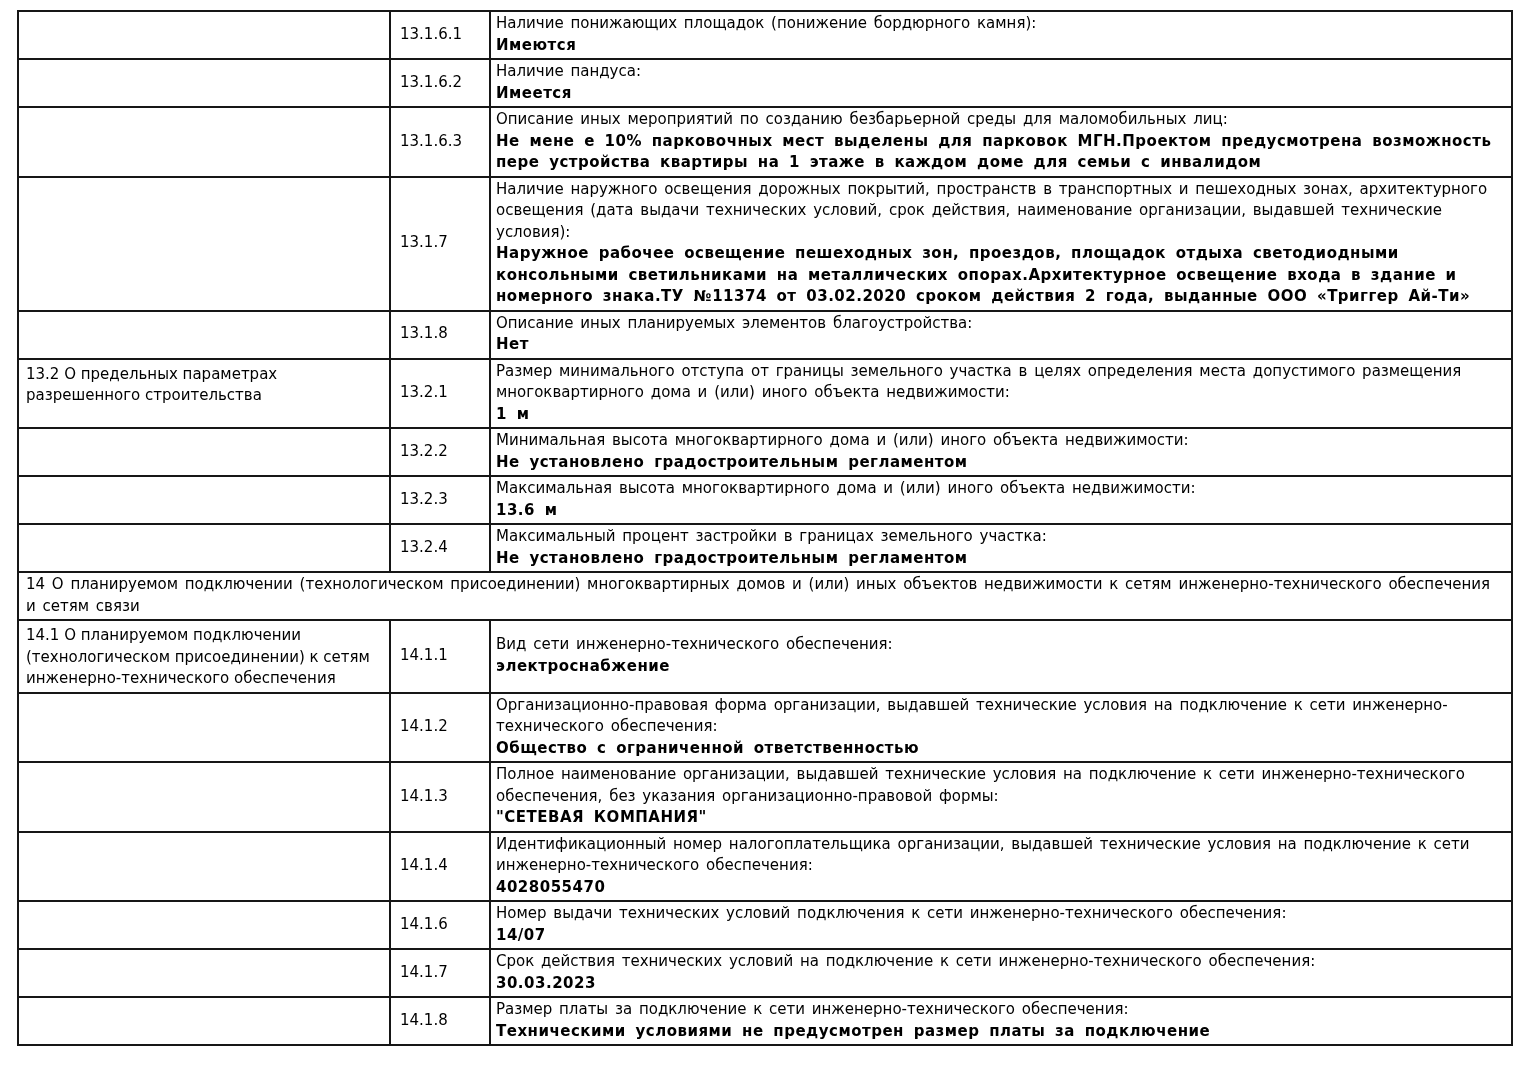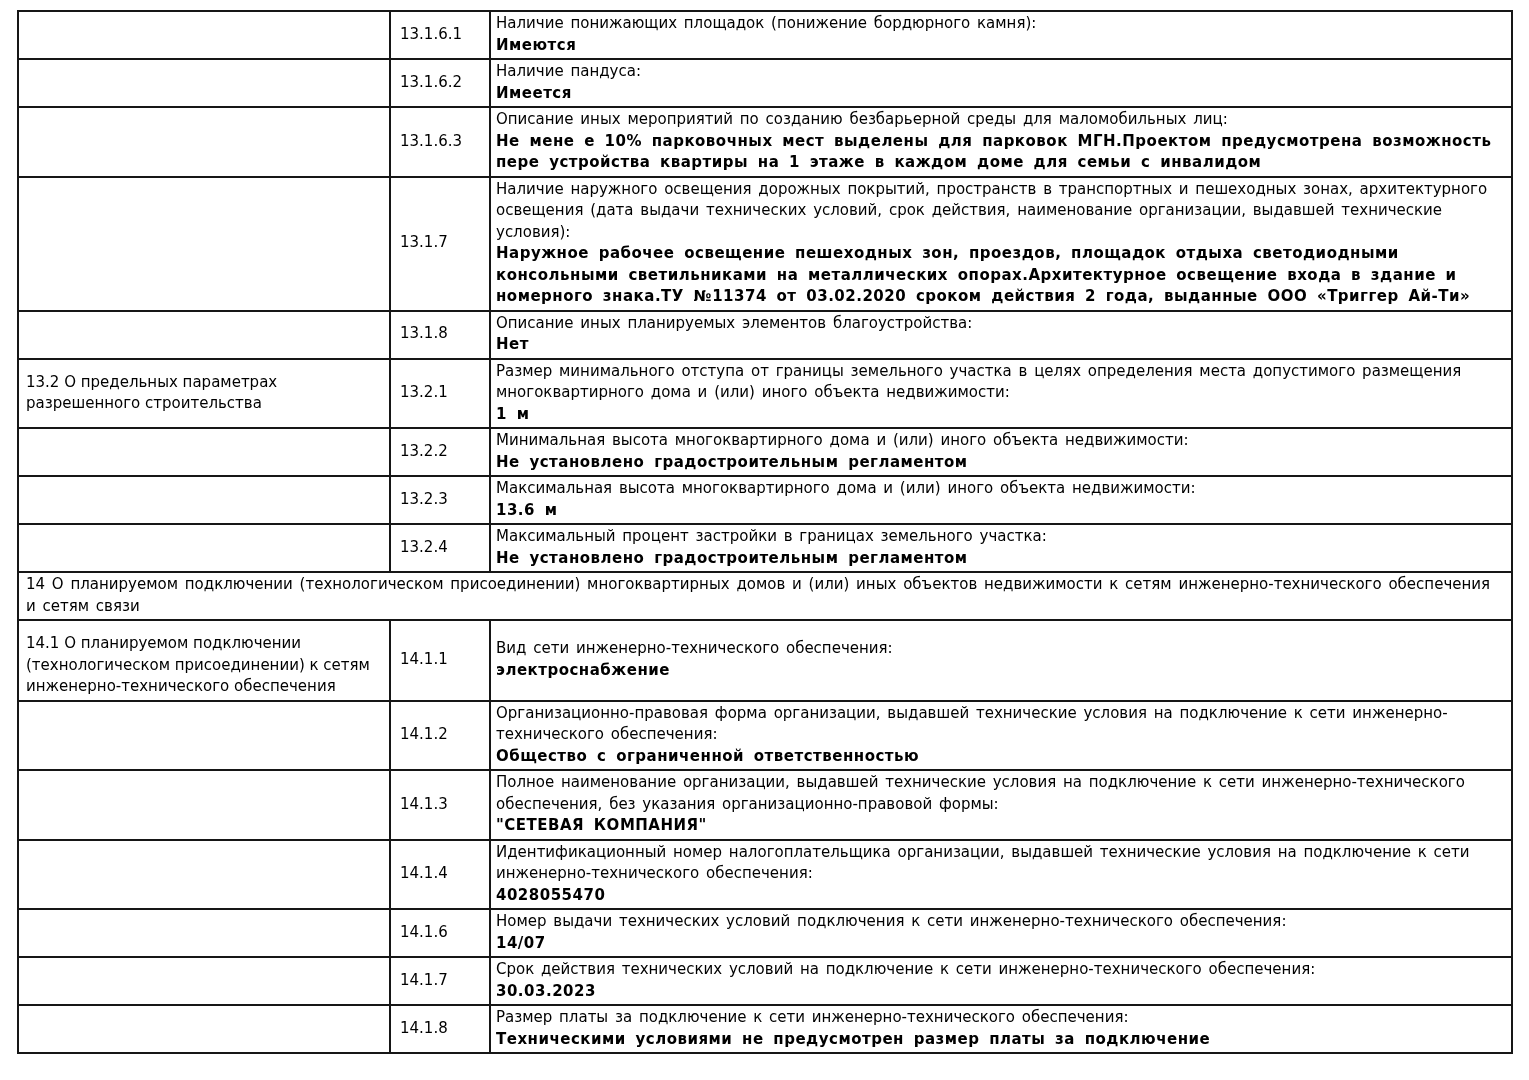--- a/index.html
+++ b/index.html
@@ -30,21 +30,21 @@
   td {
     border: 2px solid #161616;
     font-size: 15px;
     line-height: 21.5px;
     padding: 1px 5px 2px 5px;
     overflow: hidden;
     word-wrap: break-word;
   }
   td.col-section {
     vertical-align: top;
-    padding-top: 12px;
+    padding-top: 4px;
     padding-left: 7px;
   }
   td.col-num {
     vertical-align: middle;
     padding-left: 9px;
   }
   td.col-content {
     vertical-align: middle;
   }
   .field-label {

